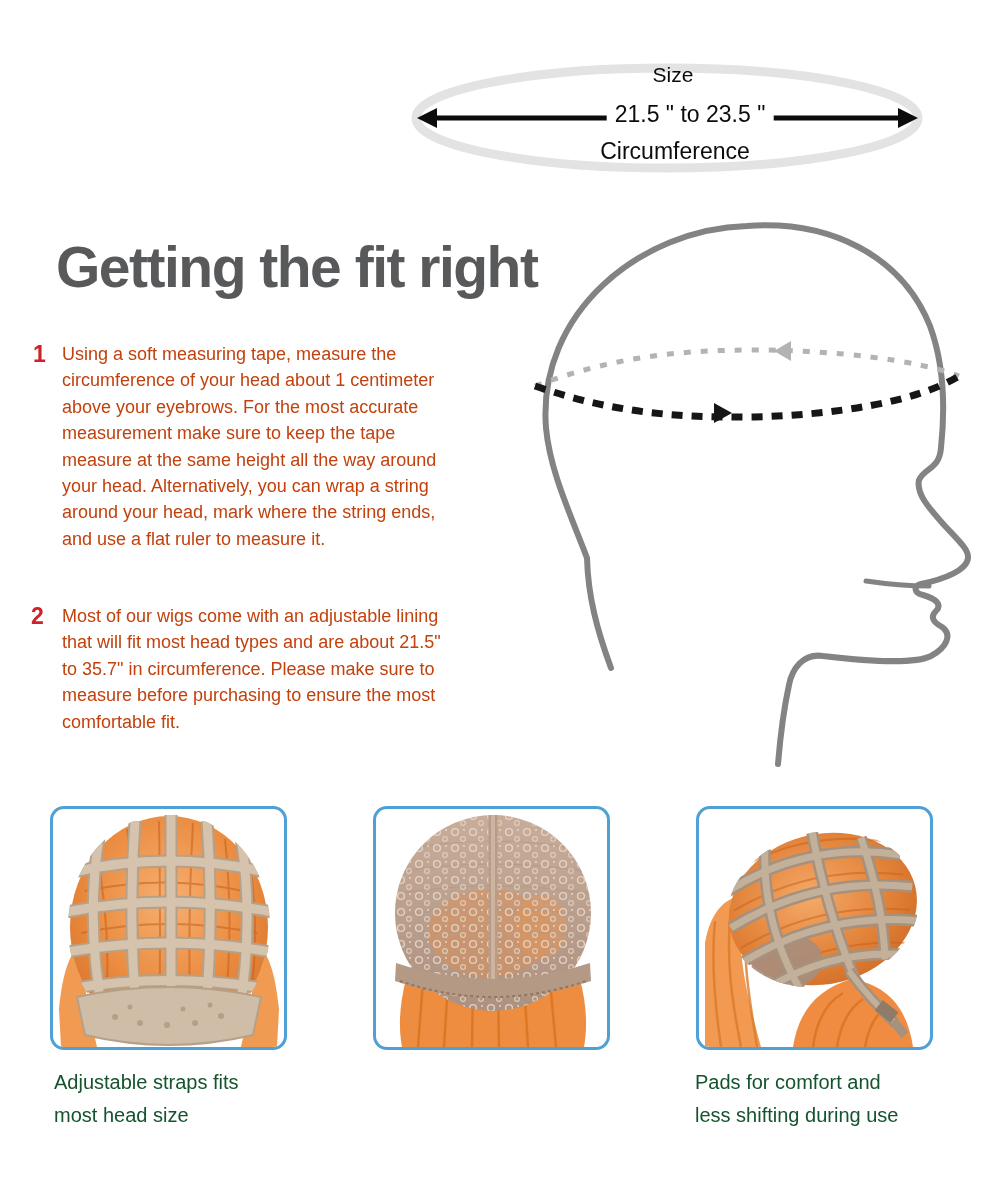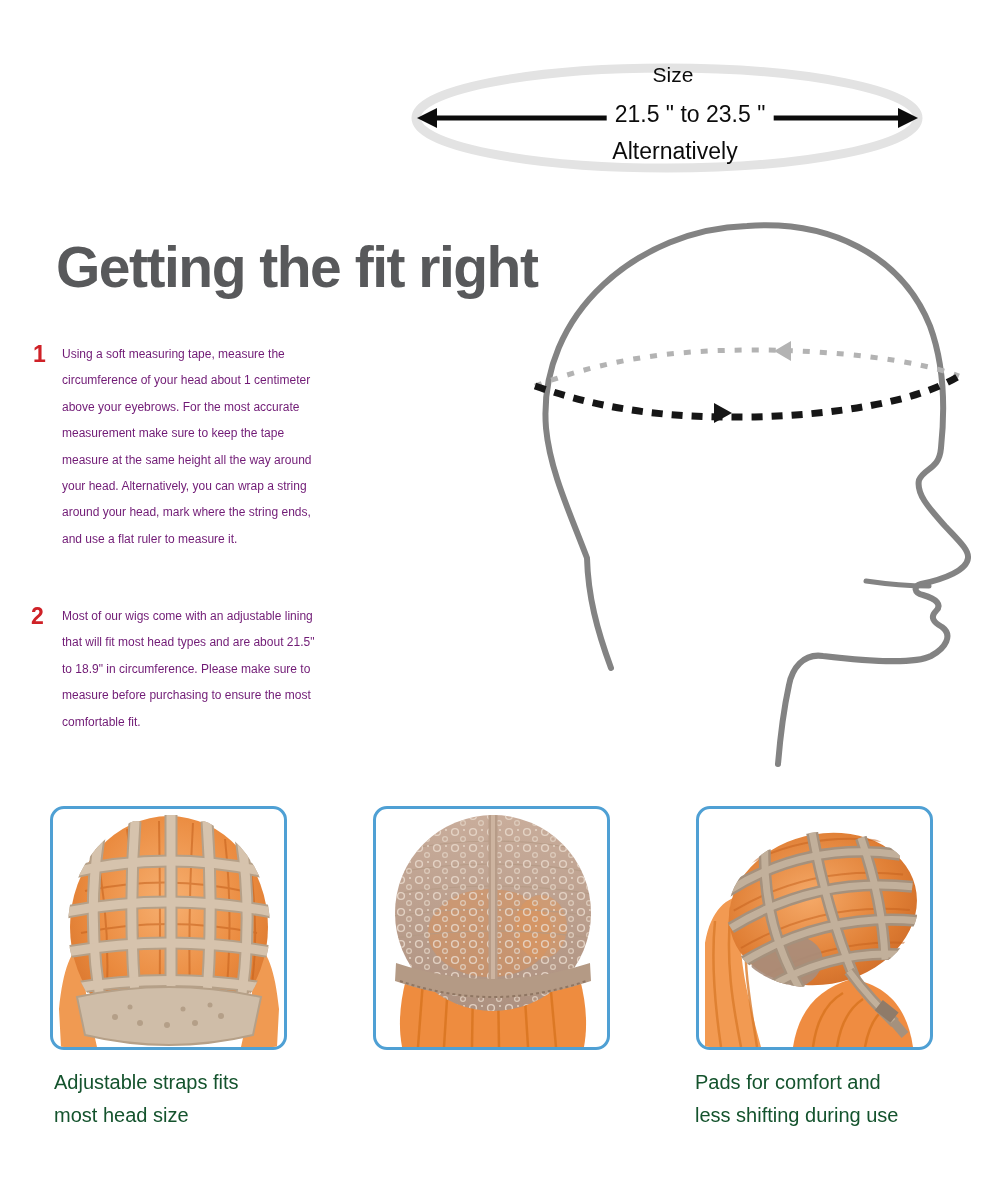--- a/index.html
+++ b/index.html
@@ -13,22 +13,22 @@
   .sd-size{left:268px;top:8px;font-size:21px;}
   .sd-range{left:285px;top:46px;font-size:23px;background:#fff;padding:0 8px;}
   .sd-circ{left:270px;top:83px;font-size:23px;}
 
   
   .page-title{position:absolute;left:56px;top:234px;font-size:57px;letter-spacing:-1.5px;
               color:#58595b;font-weight:700;}
   .step-num{position:absolute;font-size:23px;font-weight:bold;color:#cf2127;}
   .step-num-1{left:33px;top:341px;}
   .step-num-2{left:31px;top:603px;}
-  .step-text{position:absolute;left:62px;width:465px;font-size:12px;line-height:26.4px;
-             color:#701a75;white-space:pre-line;margin:0;}
+  .step-text{position:absolute;left:62px;width:465px;font-size:18px;line-height:26.4px;
+             color:#c2410c;white-space:pre-line;margin:0;}
   .step-text-1{top:341px;}
   .step-text-2{top:603px;}
 
   
   .head-illustration{position:absolute;left:525px;top:208px;}
 
   
   .card{position:absolute;top:806px;width:237px;height:244px;box-sizing:border-box;
         border:3px solid #4fa0d4;border-radius:14px;background:#fff;overflow:hidden;padding:2px;}
   .card-1{left:50px;} .card-2{left:373px;} .card-3{left:696px;}
@@ -46,39 +46,39 @@
       <ellipse cx="262" cy="63" rx="251" ry="50" fill="none" stroke="#e3e3e3" stroke-width="9"></ellipse>
       <g stroke="#0c0c0c" fill="#0c0c0c">
         <line x1="24" y1="63" x2="262" y2="63" stroke-width="5"></line>
         <line x1="262" y1="63" x2="504" y2="63" stroke-width="5"></line>
         <polygon points="12,63 32,53 32,73" stroke="none"></polygon>
         <polygon points="513,63 493,53 493,73" stroke="none"></polygon>
       </g>
     </svg>
     <div class="sd-label sd-size">Size</div>
     <div class="sd-label sd-range">21.5 " to 23.5 "</div>
-    <div class="sd-label sd-circ">Alternatively</div>
+    <div class="sd-label sd-circ">Circumference</div>
   </div>
 
   <div class="page-title">Getting the fit right</div>
 
   <span class="step-num step-num-1">1</span>
   <p class="step-text step-text-1">Using a soft measuring tape, measure the
 circumference of your head about 1 centimeter
 above your eyebrows. For the most accurate
 measurement make sure to keep the tape
 measure at the same height all the way around
 your head. Alternatively, you can wrap a string
 around your head, mark where the string ends,
 and use a flat ruler to measure it.</p>
 
   <span class="step-num step-num-2">2</span>
   <p class="step-text step-text-2">Most of our wigs come with an adjustable lining
 that will fit most head types and are about 21.5"
-to 18.9" in circumference. Please make sure to
+to 35.7" in circumference. Please make sure to
 measure before purchasing to ensure the most
 comfortable fit.</p>
 
   <svg class="head-illustration" width="480" height="575" viewBox="0 0 480 575">
 
     <path d="M 86,460 C 72,422 63,388 62,350 C 45,305 25,263 21,220
          C 12,104 116,21 222,18 C 303,12 376,46 405,118
          C 419,156 420,202 416,240 C 414,262 400,259 394,272
          C 391,286 404,300 420,318 C 434,333 444,342 443,350
          C 442,362 420,371 396,376 C 388,378 389,385 398,387

